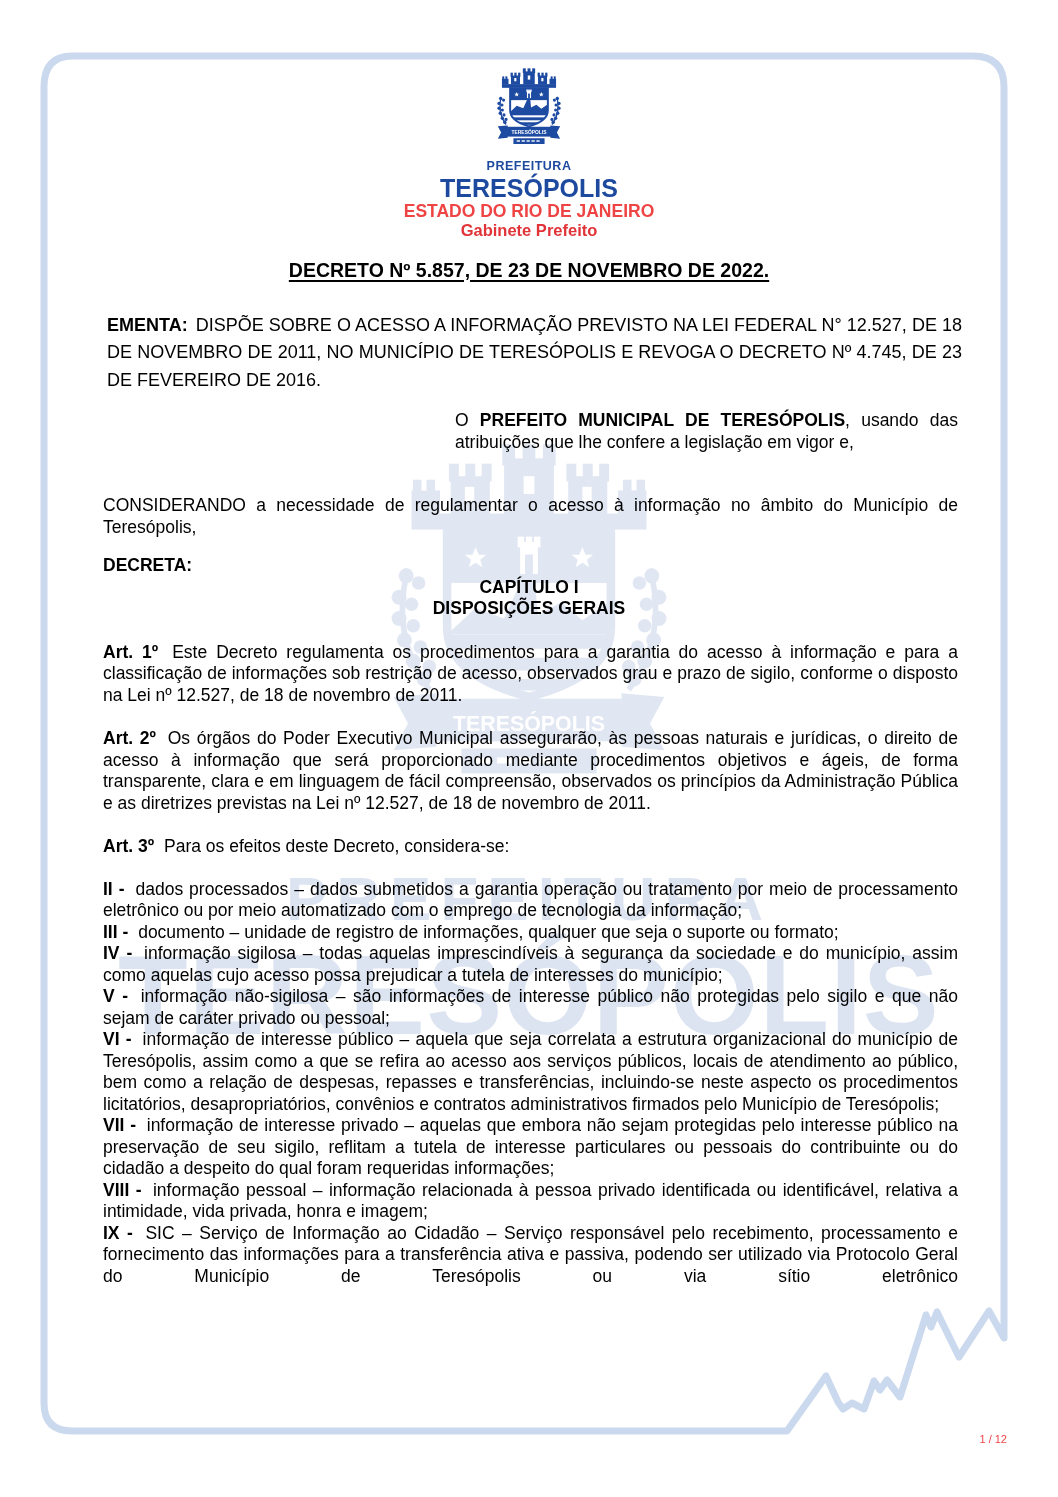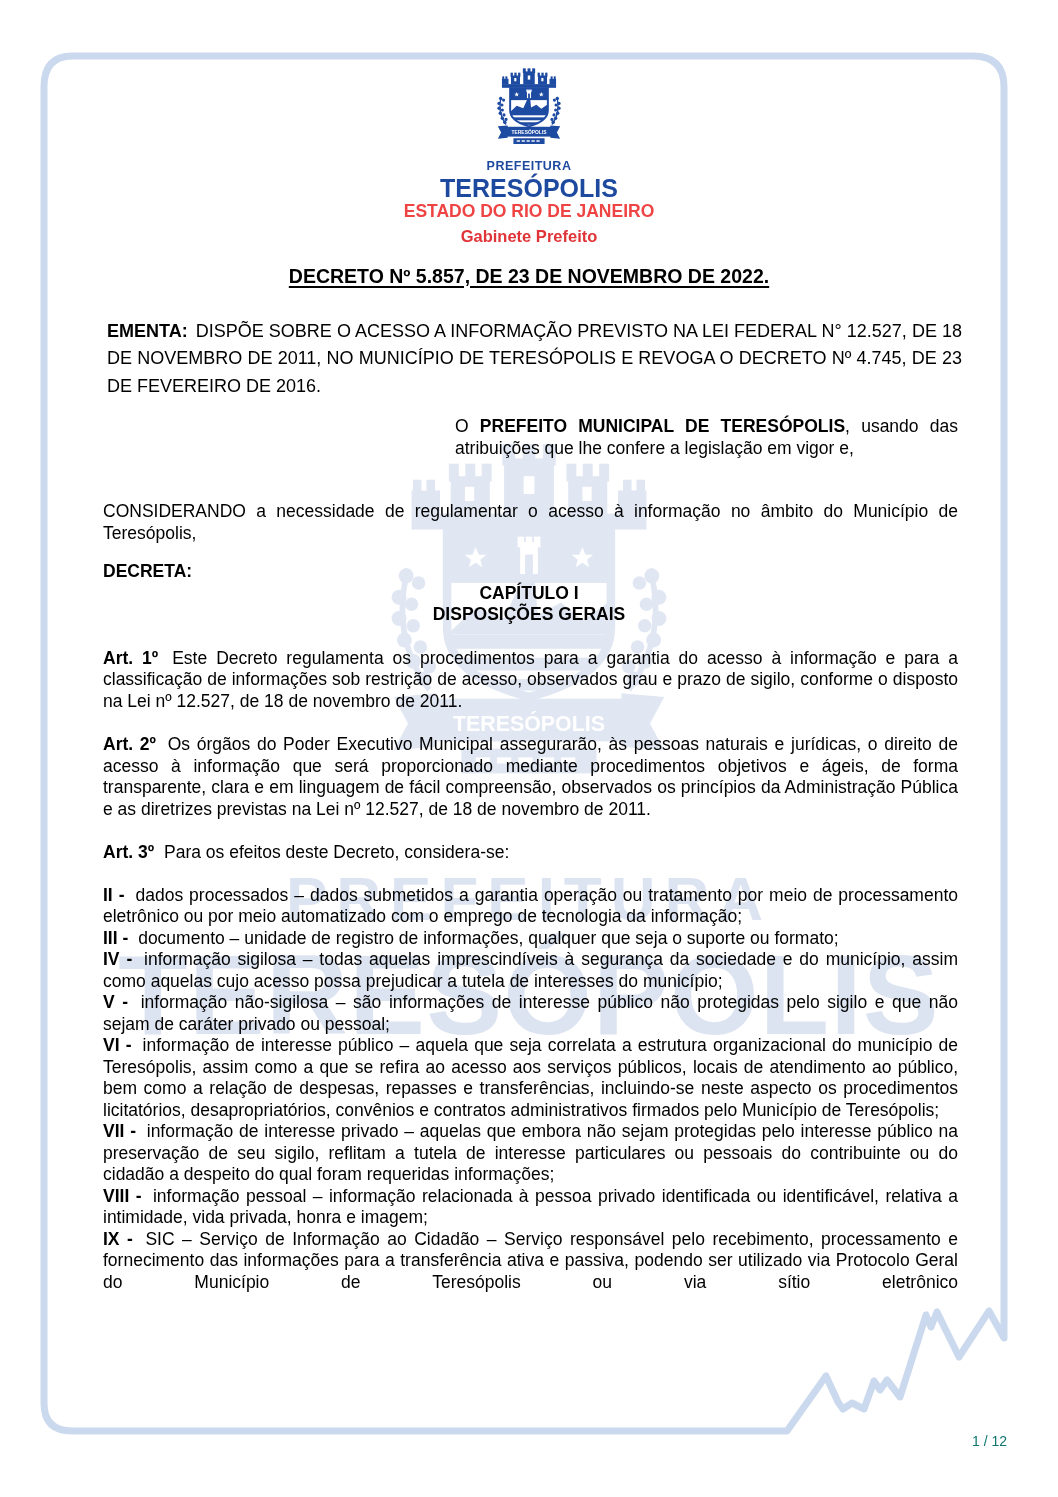--- a/index.html
+++ b/index.html
@@ -15,37 +15,37 @@
            color:rgba(30,75,162,0.15);white-space:nowrap;line-height:1;}
   .wm-line1{top:868px;font-size:62px;letter-spacing:9px;}
   .wm-line2{top:938px;font-size:114px;letter-spacing:1px;}
   
   .content{position:absolute;left:0;top:0;width:100%;z-index:3;}
   .hdr{text-align:center;padding-top:68px;line-height:1;}
   svg.logo{width:82px;height:79px;display:inline-block;}
   .h-pref{margin-top:10px;font-size:12.5px;font-weight:bold;color:#1d4a9f;letter-spacing:.5px;}
   .h-tere{margin-top:3px;font-size:25px;font-weight:bold;color:#1d4a9f;}
   .h-estado{margin-top:2px;font-size:17.5px;font-weight:bold;color:#ef4444;}
-  .h-gab{margin-top:8px;font-size:16.5px;font-weight:bold;color:#e13438;}
+  .h-gab{margin-top:2px;font-size:16.5px;font-weight:bold;color:#e13438;}
   .title{margin-top:20px;text-align:center;font-size:19.5px;font-weight:bold;
          text-decoration:underline;text-decoration-thickness:2px;text-underline-offset:3px;}
   p{margin:0;}
   .ementa{margin:30px 96px 0 107px;text-align:justify;font-size:18px;line-height:27.5px;}
   .ementa b{margin-right:3px;}
   .preamble{margin:16px 100px 0 455px;text-align:justify;font-size:17.5px;line-height:21.5px;}
   .considerando{margin:42px 100px 0 103px;text-align:justify;font-size:17.5px;line-height:21.5px;}
   .decreta{margin:17px 100px 0 103px;font-size:17.5px;line-height:21.5px;font-weight:bold;}
   .chapter{text-align:center;font-size:17.5px;line-height:21.5px;font-weight:bold;}
   .articles{margin-top:18px;}
   .articles p{margin:22px 100px 0 103px;text-align:justify;font-size:17.5px;line-height:21.5px;}
   .items{margin-top:21px;}
   .items p{margin:0 100px 0 103px;text-align:justify;font-size:17.5px;line-height:21.5px;}
   .items p:last-child{text-align-last:justify;}
   .articles b,.items b{margin-right:5px;}
-  .page-number{position:absolute;right:51px;top:1433px;z-index:3;font-size:14px;color:#0f766e;}
+  .page-number{position:absolute;right:51px;top:1433px;z-index:3;font-size:11px;color:#ef4444;}
   .defs-holder{position:absolute;width:0;height:0;overflow:hidden;}
 </style>
 </head>
 <body>
 
 <div class="page">
 
   <svg class="defs-holder" aria-hidden="true">
     <symbol id="coa" viewBox="0 0 100 96">
       <g fill="#1e4ba2">

